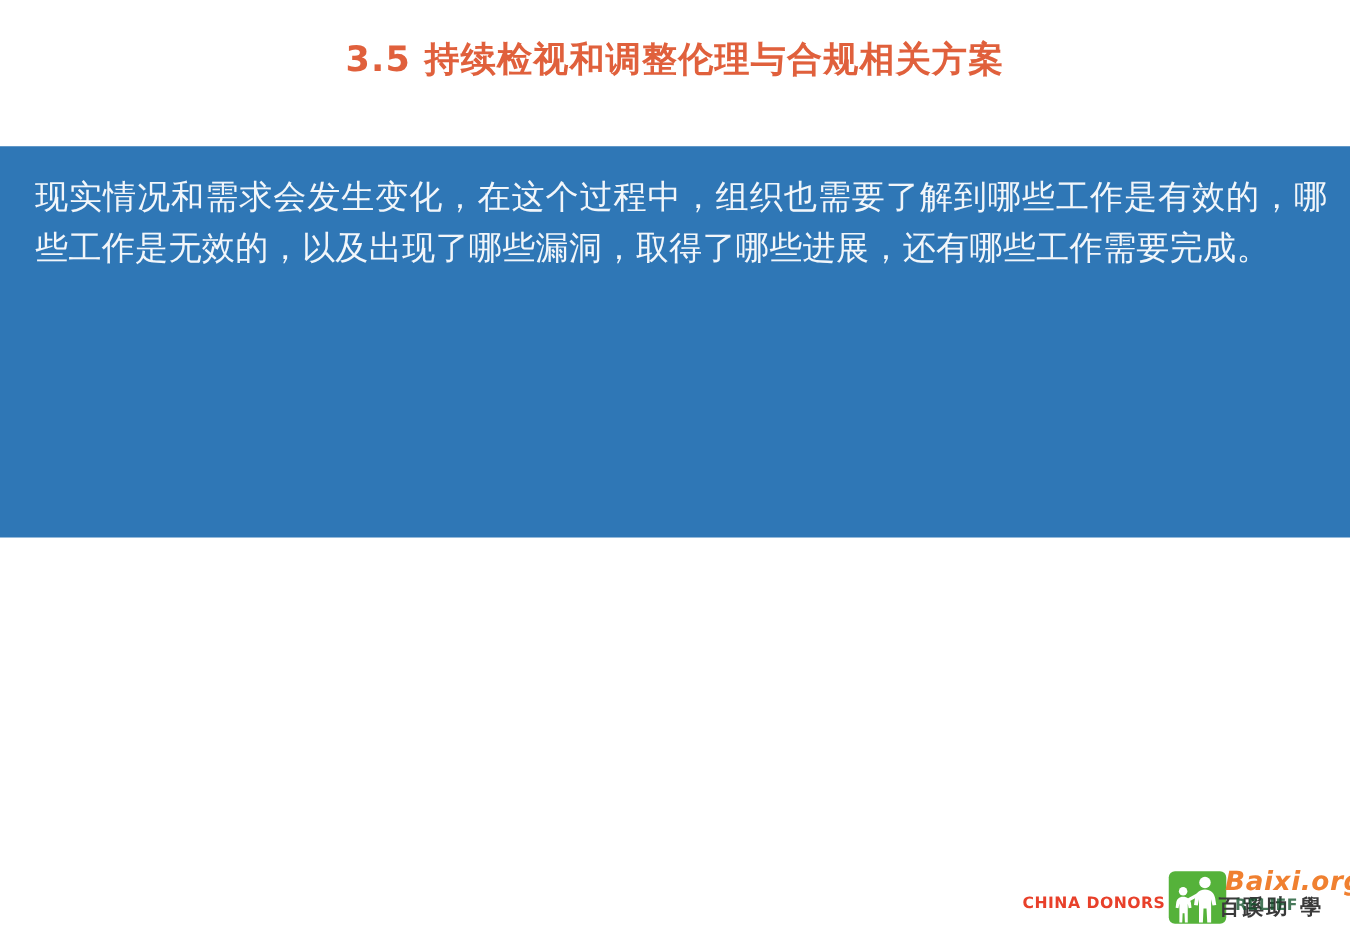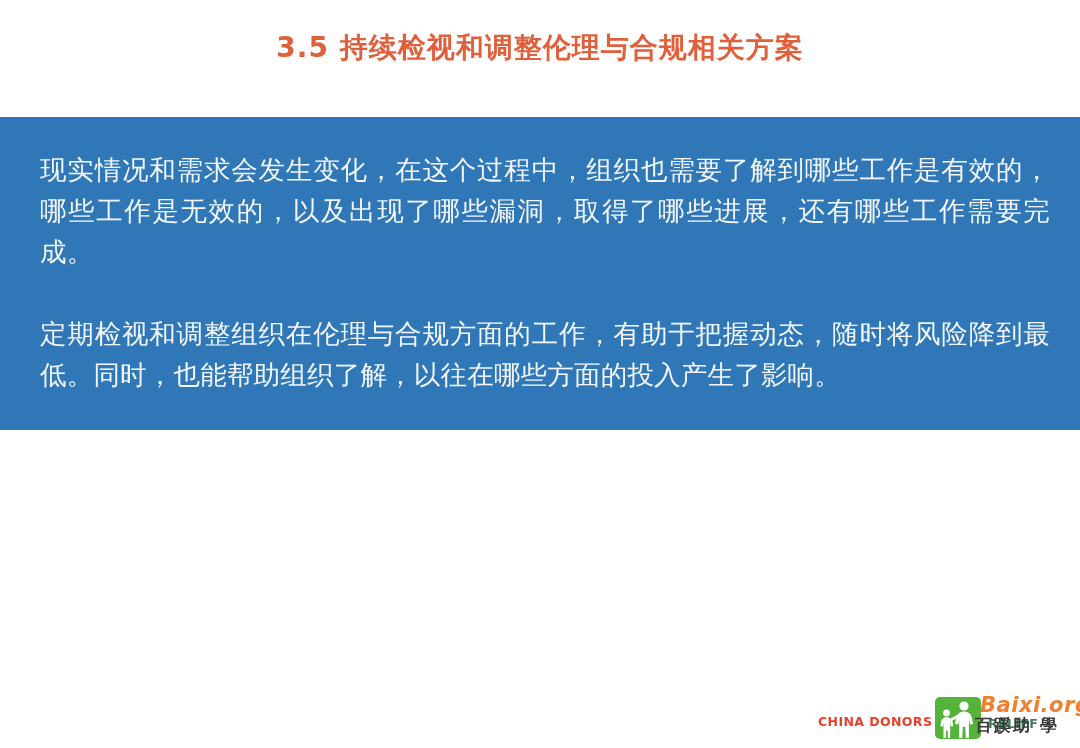--- a/index.html
+++ b/index.html
@@ -39,21 +39,21 @@
     height: 313px;
     background: #2F77B6;
     box-sizing: border-box;
     padding: 20px 18px 16px 28px;
   }
   .body-paragraph {
     color: #F2F6FA;
     font-size: 26.5px;
     line-height: 41px;
     letter-spacing: 0.2px;
-    margin: 12px;
+    margin: 0;
     text-align: justify;
     text-justify: inter-ideograph;
   }
   #paragraph-2 {
     margin-top: 41px;
   }
 
   
   #footer-watermark {
     position: absolute;
@@ -116,21 +116,20 @@
     opacity: 0.78;
   }
 </style>
 </head>
 <body>
 
 <div id="slide-title">3.5 持续检视和调整伦理与合规相关方案</div>
 
 <div id="body-panel">
   <p class="body-paragraph" id="paragraph-1">现实情况和需求会发生变化，在这个过程中，组织也需要了解到哪些工作是有效的，哪些工作是无效的，以及出现了哪些漏洞，取得了哪些进展，还有哪些工作需要完成。</p>
-  <p class="body-paragraph" id="paragraph-2">定期检视和调整组织在伦理与合规方面的工作，有助于把握动态，随时将风险降到最低。同时，也能帮助组织了解，以往在哪些方面的投入产生了影响。</p>
 </div>
 
 <div id="footer-watermark">
 
   <span id="donors-text">CHINA DONORS R</span>
 
   <span id="logo-mark">
     <svg width="46" height="42" viewBox="0 0 46 42" aria-hidden="true">
 
       <circle cx="29" cy="9" r="4.6" fill="#FFFFFF"></circle>

